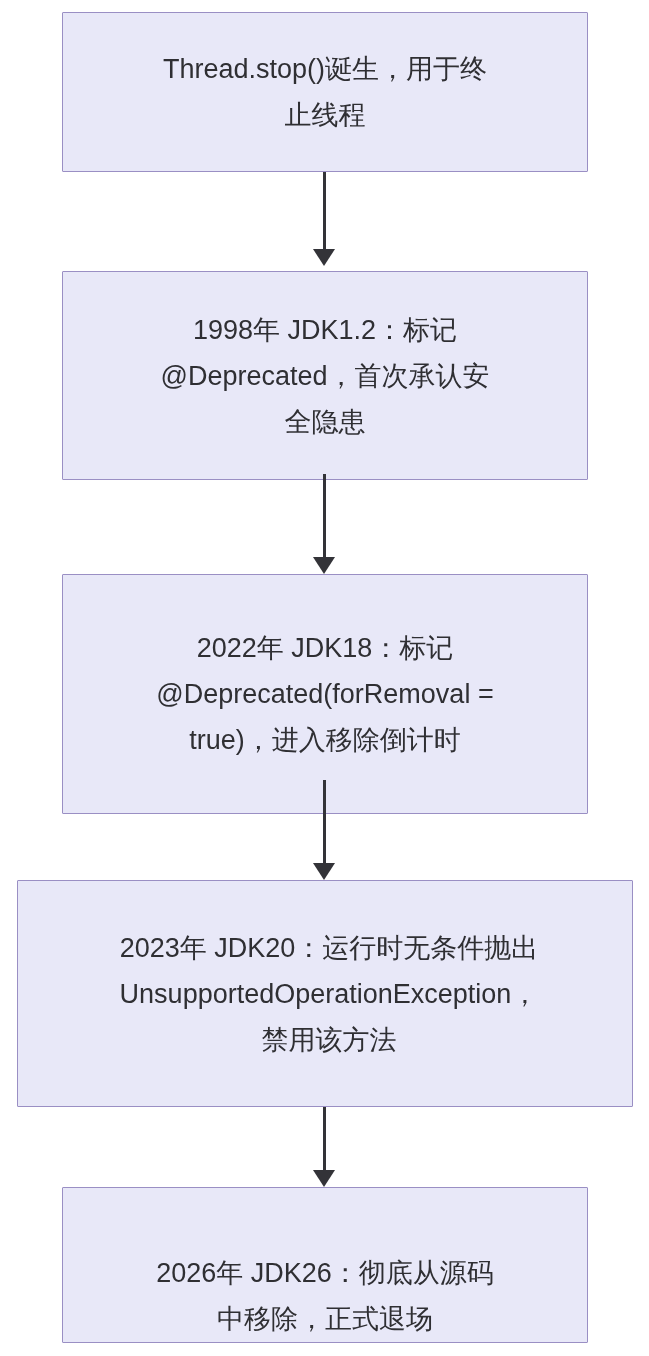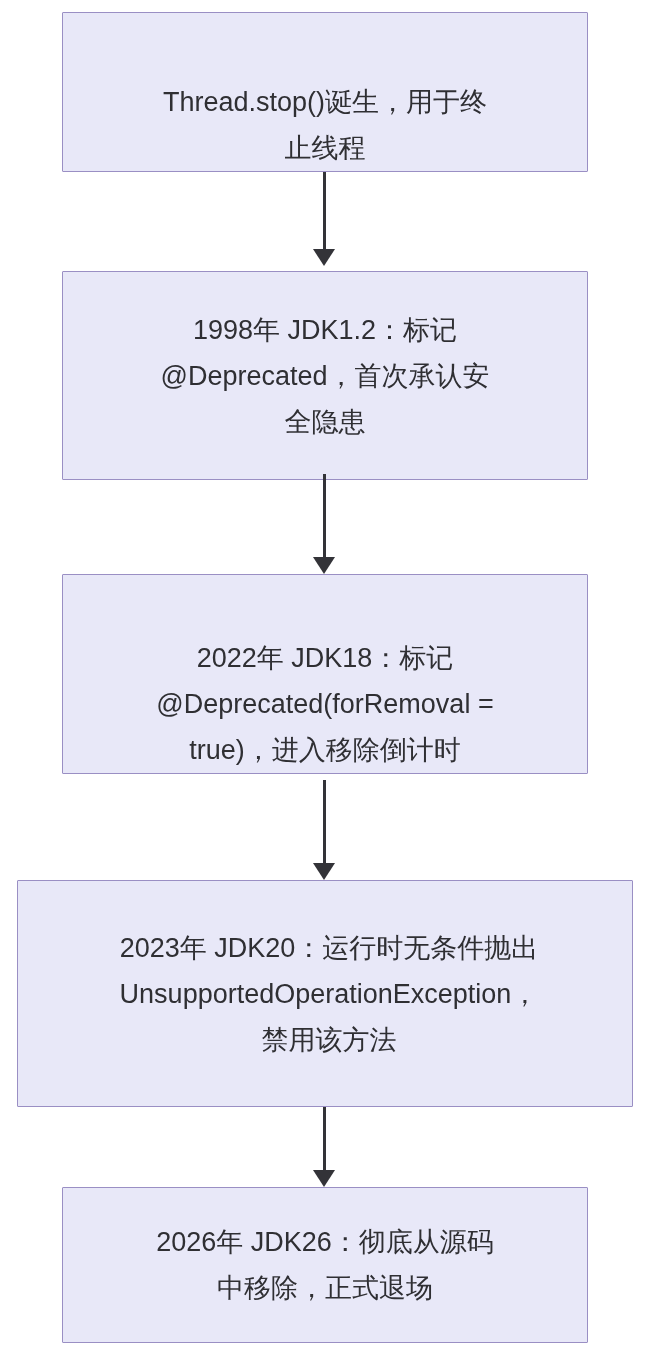--- a/index.html
+++ b/index.html
@@ -39,25 +39,25 @@
     line-height: 46px;
     color: #2f2f33;
     text-align: center;
     white-space: pre-line;
     letter-spacing: 0px;
     padding: 0 10px;
     font-weight: 400;
   }
 
   
-  #node-0 { left: 62px;  top: 12px;   width: 526px; height: 160px; align-items: flex-end; }
+  #node-0 { left: 62px;  top: 12px;   width: 526px; height: 160px; }
   #node-1 { left: 62px;  top: 271px;  width: 526px; height: 209px; }
-  #node-2 { left: 62px;  top: 574px;  width: 526px; height: 200px; align-items: flex-end; }
+  #node-2 { left: 62px;  top: 574px;  width: 526px; height: 240px; }
   #node-3 { left: 17px;  top: 880px;  width: 616px; height: 227px; padding-left: 8px; }
-  #node-4 { left: 62px;  top: 1187px; width: 526px; height: 156px; }
+  #node-4 { left: 62px;  top: 1187px; width: 526px; height: 156px; align-items: flex-end; }
 
   
   .edge {
     position: absolute;
     left: 323px;
     width: 3px;
     background: #333338;
   }
   .arrowhead {
     position: absolute;

